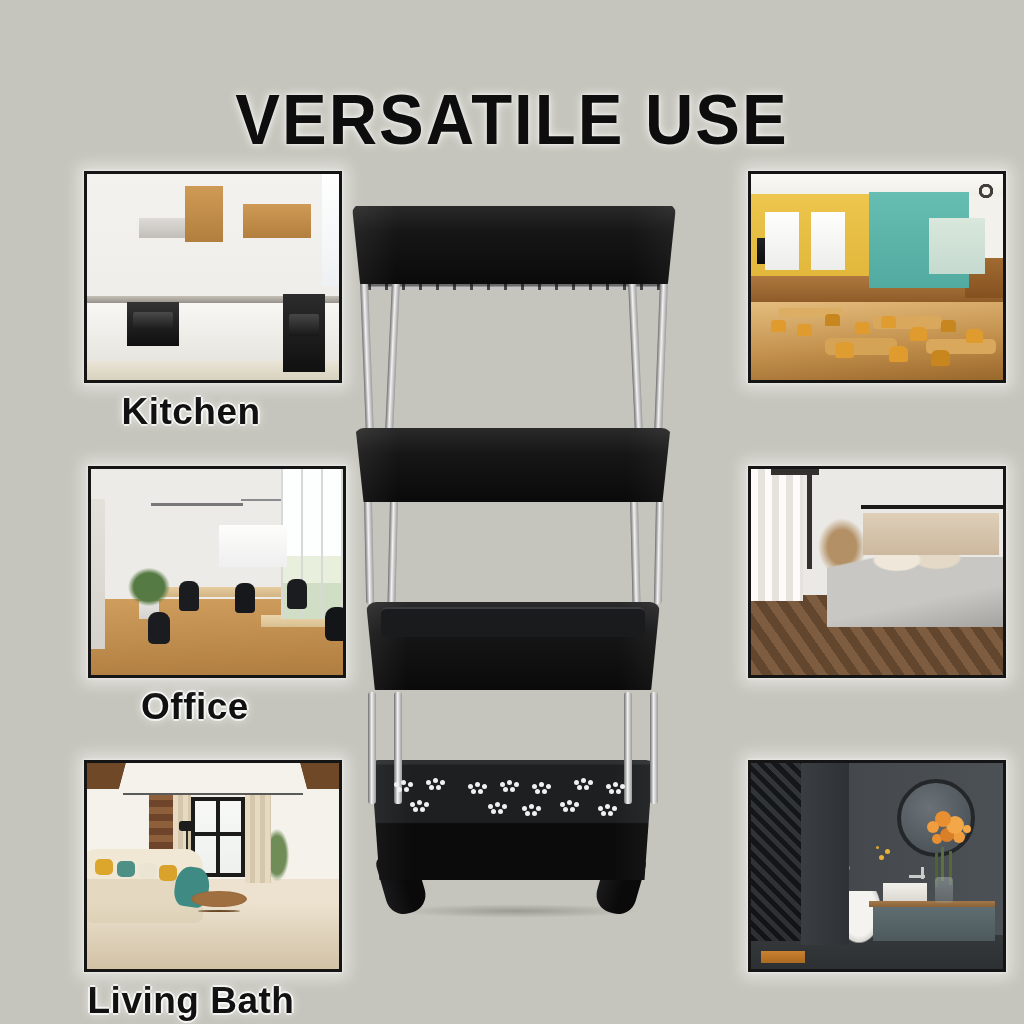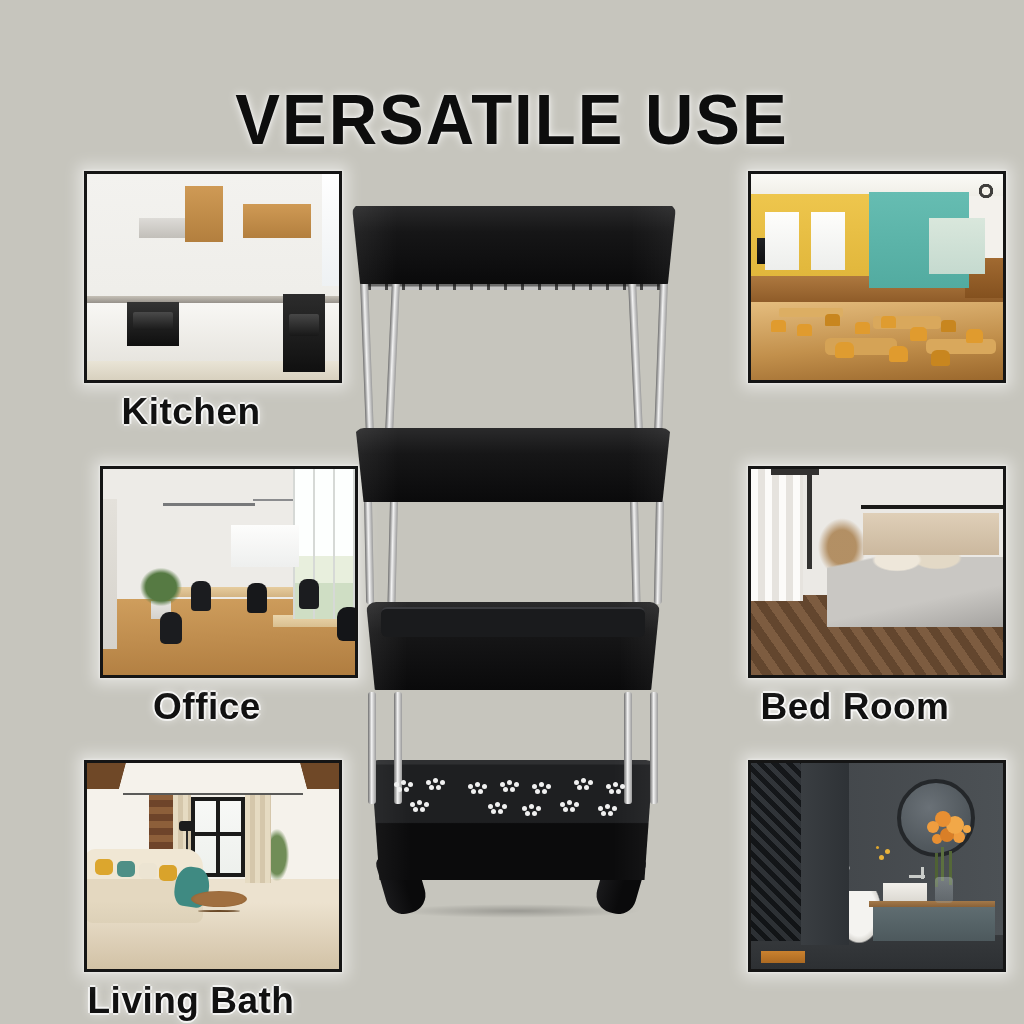--- a/index.html
+++ b/index.html
@@ -13,21 +13,21 @@
     position:absolute;top:36px;left:0;width:100%;text-align:center;
     font-size:67px;font-weight:900;letter-spacing:2px;color:#0d0d0d;
     transform:scaleY(1.04);
     text-shadow:0 0 3px rgba(255,255,255,.75), 0 0 9px rgba(255,255,255,.85);
     white-space:nowrap;
   }
   
   .photo-card{position:absolute;width:214px;}
   #card-kitchen{left:44px;top:155px}
   #card-school{left:708px;top:155px}
-  #card-office{left:60px;top:450px}
+  #card-office{left:48px;top:450px}
   #card-bedroom{left:708px;top:450px}
   #card-living{left:44px;top:744px}
   #card-bath{left:708px;top:744px}
   .photo{
     position:relative;width:258px;height:212px;box-sizing:border-box;
     border:3px solid #151515;overflow:hidden;
     box-shadow:0 0 2px 1px rgba(255,255,255,.4), 0 0 14px 6px rgba(255,255,255,.5);
   }
   .room-label{
     margin-top:8px;text-align:center;font-size:37px;font-weight:700;color:#111;
@@ -235,21 +235,20 @@
 
 <figure class="photo-card" id="card-office">
   <div class="photo office">
     <span class="of-chairs"></span>
   </div>
   <figcaption class="room-label">Office</figcaption>
 </figure>
 
 <figure class="photo-card" id="card-bedroom">
   <div class="photo bedroom"></div>
-  <figcaption class="room-label">Bed Room</figcaption>
 </figure>
 
 <figure class="photo-card" id="card-living">
   <div class="photo living">
     <div class="lv-window-frame"></div>
     <div class="lv-lamp"></div>
     <div class="lv-sofa"></div>
     <span class="lv-pillows"></span>
     <div class="lv-throw"></div>
     <div class="lv-table"></div>

